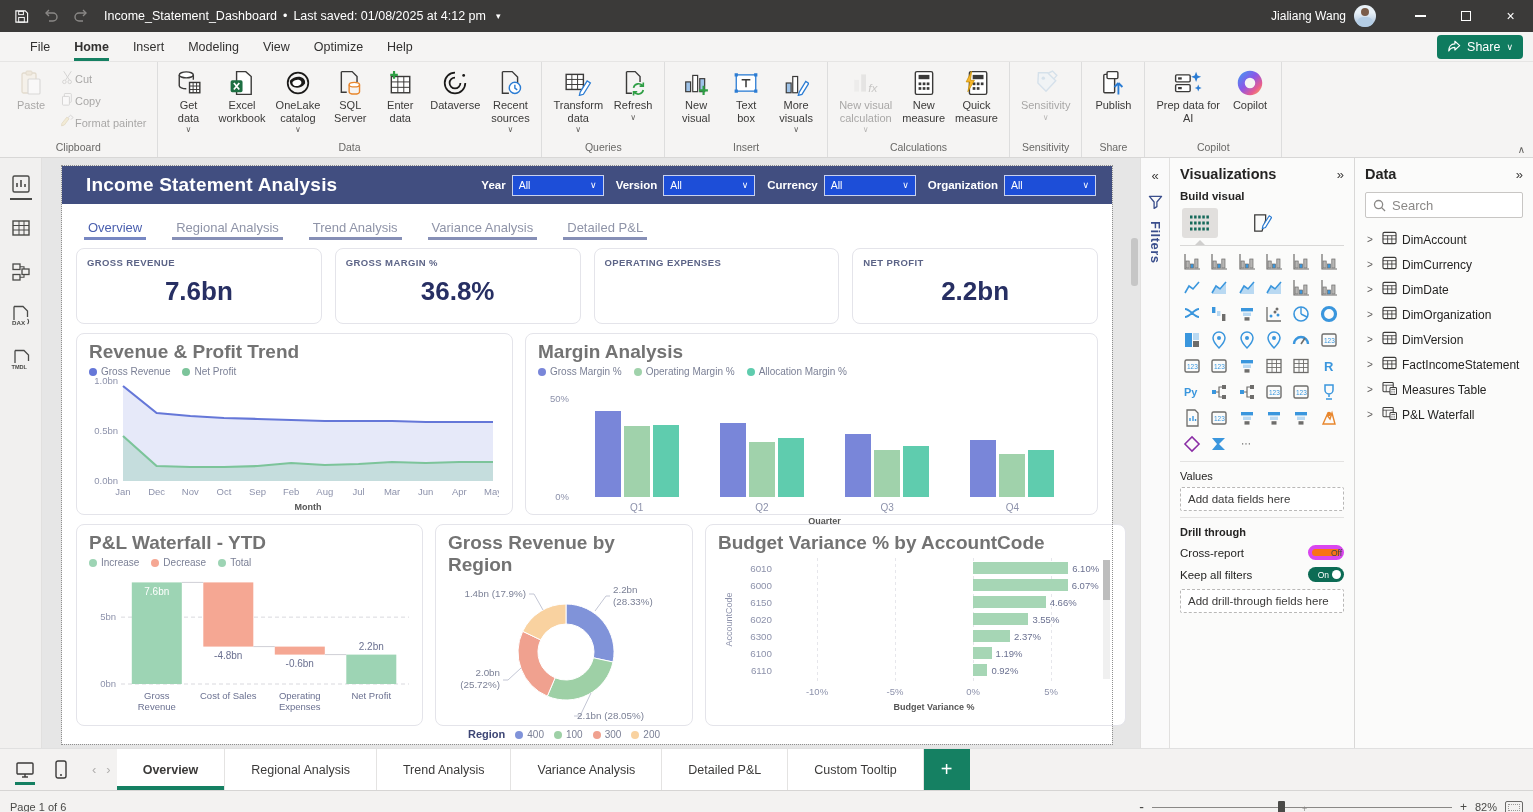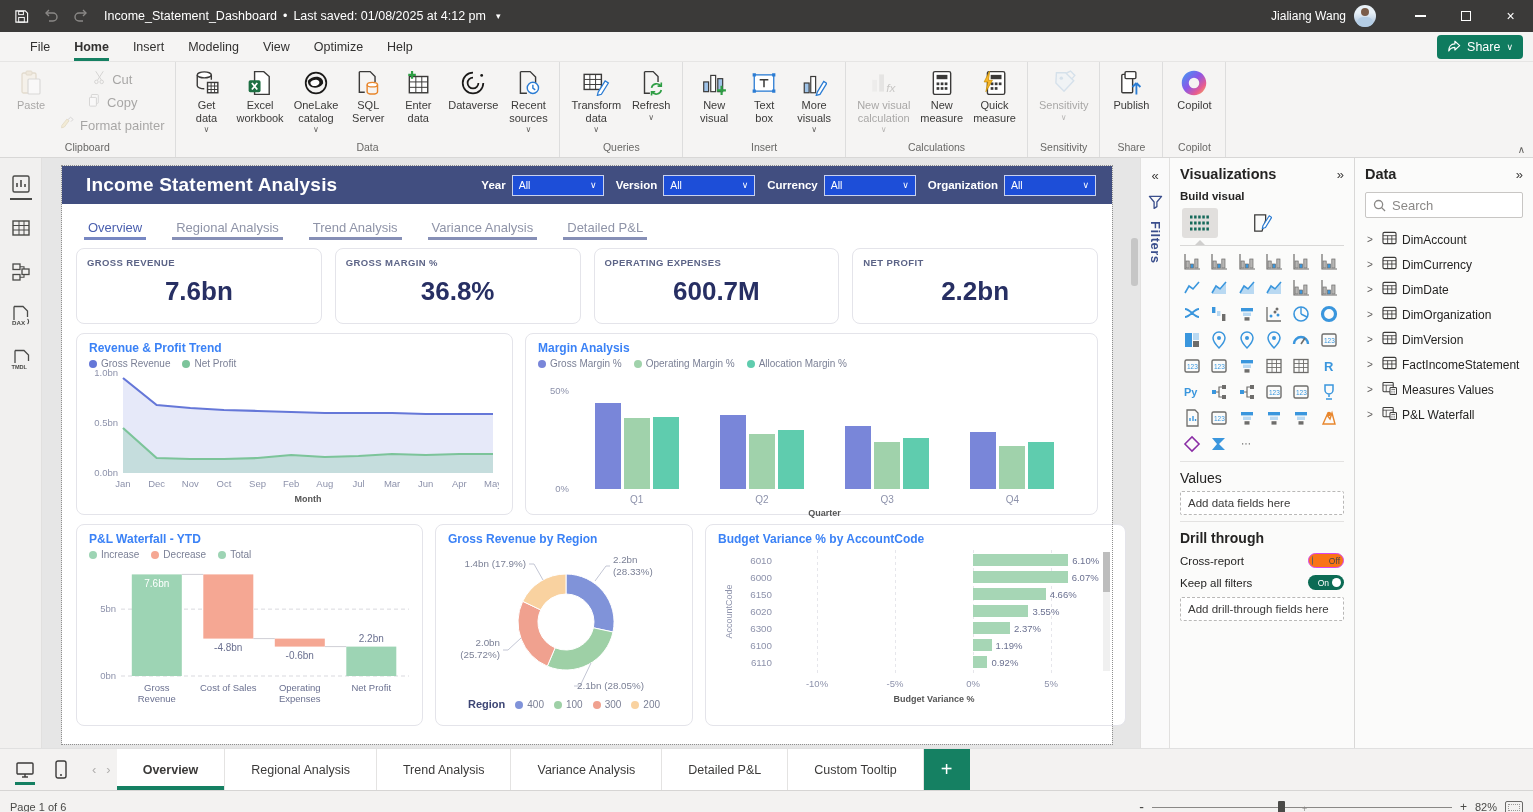--- a/index.html
+++ b/index.html
@@ -35,21 +35,21 @@
   
   .ribbon { height:96px; background:#f5f4f3; display:flex; border-bottom:1px solid #d8d7d6; position:relative;}
   .rgroup { display:flex; flex-direction:column; border-right:1px solid #ddd; padding:0 2px;}
   .rgroup-label { text-align:center; font-size:10.5px; color:#696866; padding:1px 6px 4px;}
   .rbtns { flex:1; display:flex; align-items:stretch; padding:5px 4px 0;}
   .rbtn { min-width:50px; padding:2px 5px 0; display:flex; flex-direction:column; align-items:center; border-radius:3px; text-align:center;}
   .rbtn .ric { height:28px; display:flex; align-items:center; justify-content:center;}
   .rbtn .rlab { font-size:11px; line-height:12.5px; white-space:pre-line; color:#3b3a39; margin-top:2px;}
   .rbtn .rcaret { font-size:8px; color:#605e5c; margin-top:1px; height:9px;}
   .clip-col { display:flex; flex-direction:column; justify-content:flex-start; gap:3px; padding-top:2px;}
-  .clip-small { display:flex; align-items:center; gap:5px; font-size:13px; color:#3b3a39; padding:1px 4px;justify-content:center;}
+  .clip-small { display:flex; align-items:center; font-size:11px; color:#3b3a39; padding:1px 4px;}
   .ribbon-collapse { position:absolute; right:8px; bottom:2px; font-size:10px; color:#605e5c;}
 
   
   .main { height:590px; display:flex; }
   .view-sidebar { width:42px; background:#f1f0ef; border-right:1px solid #e1e0df; display:flex; flex-direction:column; align-items:center; gap:20px; padding-top:14px;}
   .view-icon { width:26px; height:24px; display:flex; align-items:center; justify-content:center; position:relative;}
   .view-icon.active::after { content:""; position:absolute; bottom:-4px; left:2px; right:2px; height:2px; background:#4a4a48;}
 
   .canvas { flex:1; background:#e6e6e6; position:relative; overflow:hidden;}
   .report-page { position:absolute; left:20px; top:8px; width:1050px; height:578px; background:#fff;
@@ -76,21 +76,21 @@
 
   
   .kpi-row { display:flex; gap:13px; margin-top:8px; height:76px;}
   .kpi-card { flex:1; border:1px solid #e4e4ea; border-radius:8px; background:#fff; padding:8px 10px; position:relative;}
   .kpi-label { font-size:9.5px; font-weight:bold; letter-spacing:.4px; color:#5c6487;}
   .kpi-value { text-align:center; font-size:26px; font-weight:bold; color:#272f63; margin-top:8px;}
 
   
   .chart-row { display:flex; gap:12px; margin-top:9px;}
   .chart-card { border:1px solid #e4e4ea; border-radius:8px; background:#fff; padding:7px 12px 4px;}
-  .chart-title { font-size:12px; font-weight:bold; color:#3b82f6;}
+  .chart-title { font-size:19px; font-weight:bold; color:#737373;}
   .legend { display:flex; gap:12px; align-items:center; margin-top:3px;}
   .legend-item { display:flex; align-items:center; gap:4px; font-size:10px; color:#7b8096;}
   .legend-dot { width:8px; height:8px; border-radius:50%; }
   .donut-legend { display:flex; gap:10px; align-items:flex-end; justify-content:center; margin-top:1px;}
   .donut-legend .lt { font-size:11px; font-weight:bold; color:#3d4675;}
   svg text { font-family:"Liberation Sans", sans-serif; }
 
   
   .filters-strip { width:30px; background:#fafafa; border-left:1px solid #e1e0df; border-right:1px solid #e1e0df;
     display:flex; flex-direction:column; align-items:center; padding-top:10px; gap:12px;}
@@ -104,25 +104,25 @@
   .panel-collapse { margin-left:auto; font-size:13px; color:#3b3a39;}
   .build-label { font-size:11.5px; font-weight:bold; margin-top:8px; color:#252423;}
   .mode-row { display:flex; gap:26px; margin-top:6px; align-items:center; padding-left:2px;}
   .mode-btn { width:36px; height:30px; display:flex; align-items:center; justify-content:center; border-radius:3px;}
   .mode-btn.sel { background:#e1dfdd; position:relative;}
   .mode-btn.sel::after { content:""; position:absolute; bottom:-7px; left:13px; border:5px solid transparent; border-bottom-color:#d0cfce;}
   .gallery-wrap { border-top:1px solid #d9d8d7; margin-top:7px; padding-top:5px;}
   .gallery { display:grid; grid-template-columns:repeat(6,1fr); row-gap:4px;}
   .gicon { width:24px; height:22px; display:flex; align-items:center; justify-content:center;}
   .well-section { border-top:1px solid #e3e2e1; margin-top:6px; padding-top:6px;}
-  .well-label { font-size:14px; color:#252423; margin:2px 0 5px;}
+  .well-label { font-size:11px; color:#252423; margin:2px 0 5px;}
   .well-box { border:1px dashed #b9b8b7; background:#fff; font-size:11.5px; color:#3b3a39; padding:5px 7px; border-radius:2px;}
   .drill-row { display:flex; align-items:center; margin:7px 0; font-size:11.5px;}
   .toggle { margin-left:auto; display:flex; align-items:center; }
-  .tg-off { width:36px; height:15px; border:1px solid #d946ef; border-radius:8px; background:#f97316; display:flex; align-items:center; padding:0 3px; gap:16px;}
+  .tg-off { width:36px; height:15px; border:4px solid #d946ef; border-radius:8px; background:#f97316; display:flex; align-items:center; padding:0 3px; gap:16px;}
   .tg-off .dot { width:9px; height:9px; border-radius:50%; background:#605e5c;}
   .tg-off .txt { font-size:8.5px; color:#444;}
   .tg-on { width:36px; height:15px; border-radius:8px; background:#0c6b54; display:flex; align-items:center; justify-content:flex-end; padding:0 3px; gap:3px;}
   .tg-on .dot { width:9px; height:9px; border-radius:50%; background:#fff;}
   .tg-on .txt { font-size:8.5px; color:#fff;}
 
   
   .data-panel { width:178px; background:#fbfbfa; padding:8px 10px;}
   .search-box { margin-top:10px; height:26px; border:1px solid #c8c6c4; border-radius:2px; background:#fff;
     display:flex; align-items:center; gap:6px; padding:0 7px; color:#8a8886; font-size:13px;}
@@ -508,20 +508,35 @@
           <span class="rlab">Publish</span>
           <span class="rcaret"></span>
         </div>
       </div>
       <div class="rgroup-label">Share</div>
     </div>
     <div class="rgroup">
       <div class="rbtns">
         <div class="rbtn">
           <span class="ric">
+            <svg width="28" height="26" viewBox="0 0 26 24">
+              <rect x="1.5" y="4.5" width="13.5" height="6.5" rx="1" fill="#fff" stroke="#3b3a39" stroke-width="1.3"></rect>
+              <rect x="1.5" y="13.5" width="13.5" height="6.5" rx="1" fill="#fff" stroke="#3b3a39" stroke-width="1.3"></rect>
+              <rect x="3.8" y="6.7" width="3.4" height="2.1" fill="#3b3a39"></rect>
+              <rect x="3.8" y="15.7" width="3.4" height="2.1" fill="#3b3a39"></rect>
+              <path d="M20.5 1.5 21.8 5l3.4 1.3-3.4 1.3-1.3 3.4-1.3-3.4L15.8 6.3 19.2 5z" fill="#2b7cd3"></path>
+              <path d="M22.5 13.5l.9 2.3 2.3.9-2.3.9-.9 2.3-.9-2.3-2.3-.9 2.3-.9z" fill="#2b7cd3"></path>
+            </svg>
+          </span>
+          <span class="rlab">Prep data for
+AI</span>
+          <span class="rcaret"></span>
+        </div>
+        <div class="rbtn">
+          <span class="ric">
             <svg width="28" height="28" viewBox="0 0 24 24">
               <defs>
                 <linearGradient id="cg1" x1="0" y1="0" x2="1" y2="1">
                   <stop offset="0" stop-color="#3aa0f3"></stop>
                   <stop offset=".45" stop-color="#8a57e8"></stop>
                   <stop offset=".75" stop-color="#e85c8f"></stop>
                   <stop offset="1" stop-color="#f6bf4f"></stop>
                 </linearGradient>
               </defs>
               <path d="M12 1.5c5.8 0 10.5 4.7 10.5 10.5S17.8 22.5 12 22.5 1.5 17.8 1.5 12 6.2 1.5 12 1.5zm0 6A4.5 4.5 0 1 0 16.5 12 4.5 4.5 0 0 0 12 7.5z" fill="url(#cg1)"></path>
@@ -620,21 +635,20 @@
           <div class="kpi-card">
             <div class="kpi-label">GROSS REVENUE</div>
             <div class="kpi-value">7.6bn</div>
           </div>
           <div class="kpi-card">
             <div class="kpi-label">GROSS MARGIN %</div>
             <div class="kpi-value">36.8%</div>
           </div>
           <div class="kpi-card">
             <div class="kpi-label">OPERATING EXPENSES</div>
-            <div class="kpi-value">600.7M</div>
           </div>
           <div class="kpi-card">
             <div class="kpi-label">NET PROFIT</div>
             <div class="kpi-value">2.2bn</div>
           </div>
         </div>
 
       <div class="chart-row" style="height:182px;">
         <div class="chart-card" style="width:437px;">
           <div class="chart-title" id="trend-title">Revenue &amp; Profit Trend</div>
@@ -1251,21 +1265,21 @@
           <span>FactIncomeStatement</span>
         </div>
         <div class="table-item">
           <span class="chev">&gt;</span>
           <span><svg width="15" height="14" viewBox="0 0 16 15">
               <rect x="1" y="1.5" width="11" height="10" rx="1" fill="none" stroke="#3b3a39" stroke-width="1.1"></rect>
               <path d="M1 4.5h11M4.5 4.5v7" stroke="#3b3a39" stroke-width=".8"></path>
               <rect x="8.5" y="7" width="7" height="7.5" rx="1" fill="#fff" stroke="#3b3a39" stroke-width="1.1"></rect>
               <path d="M10 9h4M10 11h1.2M12.4 11h1.2M10 12.8h1.2M12.4 12.8h1.2" stroke="#3b3a39" stroke-width=".8"></path>
             </svg></span>
-          <span>Measures Values</span>
+          <span>Measures Table</span>
         </div>
         <div class="table-item">
           <span class="chev">&gt;</span>
           <span><svg width="15" height="14" viewBox="0 0 16 15">
               <rect x="1" y="1.5" width="11" height="10" rx="1" fill="none" stroke="#3b3a39" stroke-width="1.1"></rect>
               <path d="M1 4.5h11M4.5 4.5v7" stroke="#3b3a39" stroke-width=".8"></path>
               <rect x="8.5" y="7" width="7" height="7.5" rx="1" fill="#fff" stroke="#3b3a39" stroke-width="1.1"></rect>
               <path d="M10 9h4M10 11h1.2M12.4 11h1.2M10 12.8h1.2M12.4 12.8h1.2" stroke="#3b3a39" stroke-width=".8"></path>
             </svg></span>
           <span>P&amp;L Waterfall</span>

